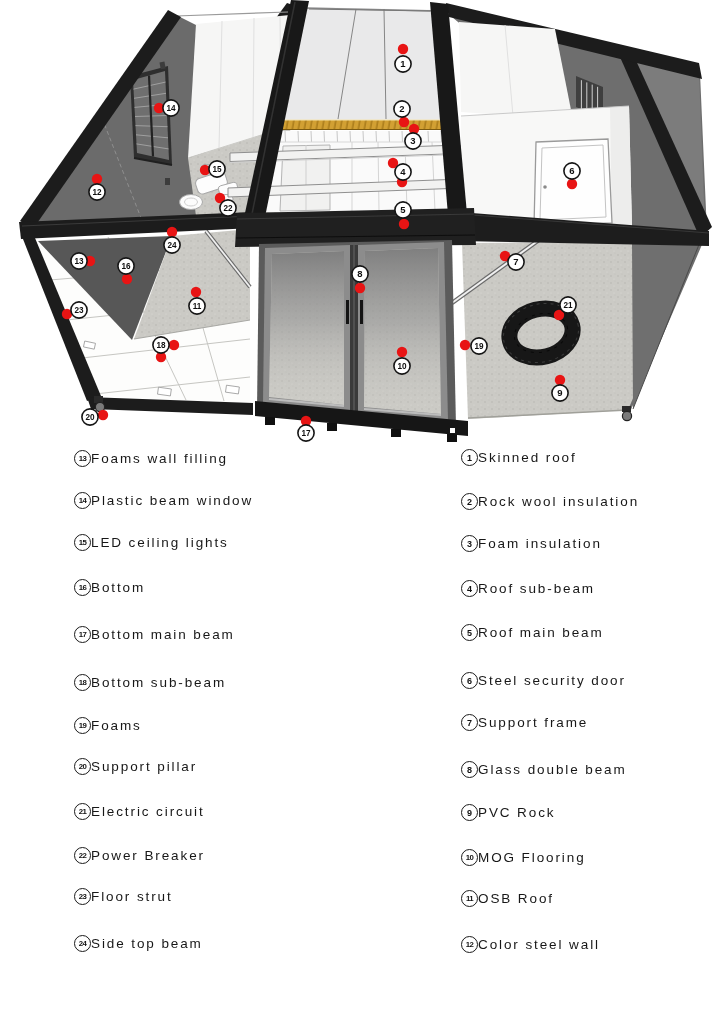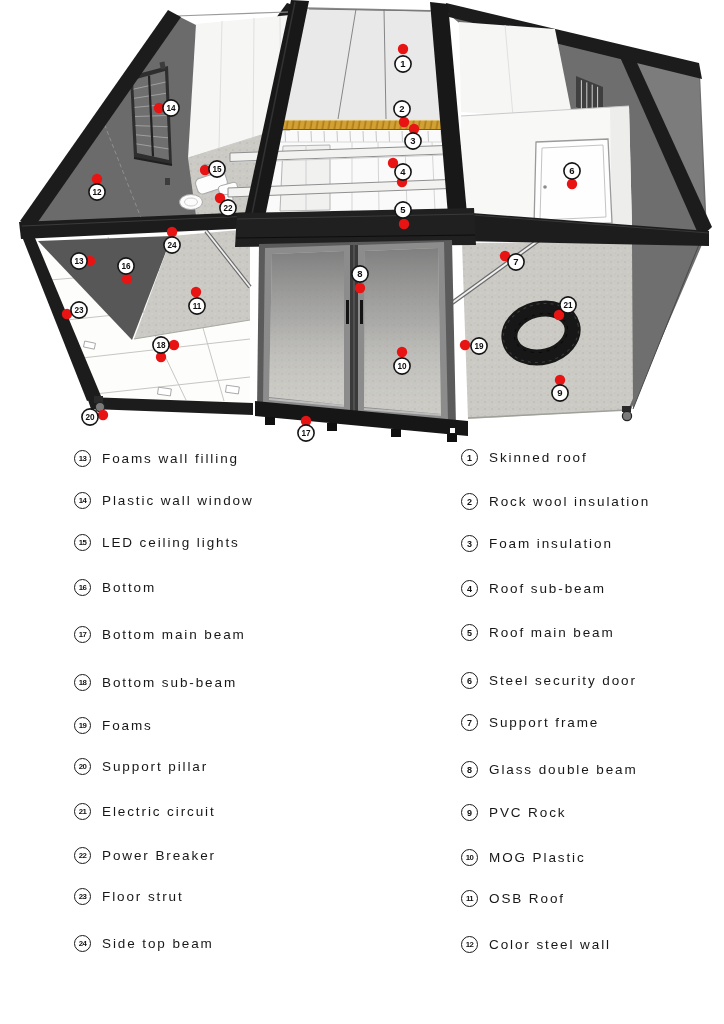--- a/index.html
+++ b/index.html
@@ -12,21 +12,21 @@
   #diagram-svg{position:absolute;left:0;top:0;}
   .legend{position:absolute;left:0;top:0;width:724px;height:1024px;}
   .legend-row{position:absolute;display:flex;align-items:center;white-space:nowrap;}
   .badge{
     width:17px;height:17px;box-sizing:border-box;background:#fff;
     border:1.6px solid #1b1b1b;border-radius:50%;
     display:flex;align-items:center;justify-content:center;
     font-size:9px;font-weight:bold;color:#111;flex:0 0 auto;
   }
   .badge.two{font-size:7.8px;letter-spacing:-0.6px;}
-  .lbl{margin-left:11px;font-size:13.5px;letter-spacing:1.9px;color:#171717;}
+  .lbl{font-size:13.5px;letter-spacing:1.9px;color:#171717;}
   .mnum{font-weight:bold;fill:#0f0f0f;}
 </style>
 </head>
 <body>
 
 <div class="page">
 
 <svg id="diagram-svg" width="724" height="450" viewBox="0 0 724 450" xmlns="http://www.w3.org/2000/svg">
   <defs>
     <pattern id="speck" width="7" height="7" patternUnits="userSpaceOnUse">
@@ -354,21 +354,21 @@
 </svg>
 
 <div class="legend">
   <div id="legend-left">
         <div class="legend-row" style="left: 74px; top: 450px;">
           <span class="badge two">13</span>
           <span class="lbl">Foams wall filling</span>
         </div>
         <div class="legend-row" style="left: 74px; top: 492px;">
           <span class="badge two">14</span>
-          <span class="lbl">Plastic wall window</span>
+          <span class="lbl">Plastic beam window</span>
         </div>
         <div class="legend-row" style="left: 74px; top: 534px;">
           <span class="badge two">15</span>
           <span class="lbl">LED ceiling lights</span>
         </div>
         <div class="legend-row" style="left: 74px; top: 579px;">
           <span class="badge two">16</span>
           <span class="lbl">Bottom</span>
         </div>
         <div class="legend-row" style="left: 74px; top: 626px;">
@@ -436,21 +436,21 @@
         <div class="legend-row" style="left: 461px; top: 761px;">
           <span class="badge">8</span>
           <span class="lbl">Glass double beam</span>
         </div>
         <div class="legend-row" style="left: 461px; top: 804px;">
           <span class="badge">9</span>
           <span class="lbl">PVC Rock</span>
         </div>
         <div class="legend-row" style="left: 461px; top: 849px;">
           <span class="badge two">10</span>
-          <span class="lbl">MOG Plastic</span>
+          <span class="lbl">MOG Flooring</span>
         </div>
         <div class="legend-row" style="left: 461px; top: 890px;">
           <span class="badge two">11</span>
           <span class="lbl">OSB Roof</span>
         </div>
         <div class="legend-row" style="left: 461px; top: 936px;">
           <span class="badge two">12</span>
           <span class="lbl">Color steel wall</span>
         </div>
       </div>

